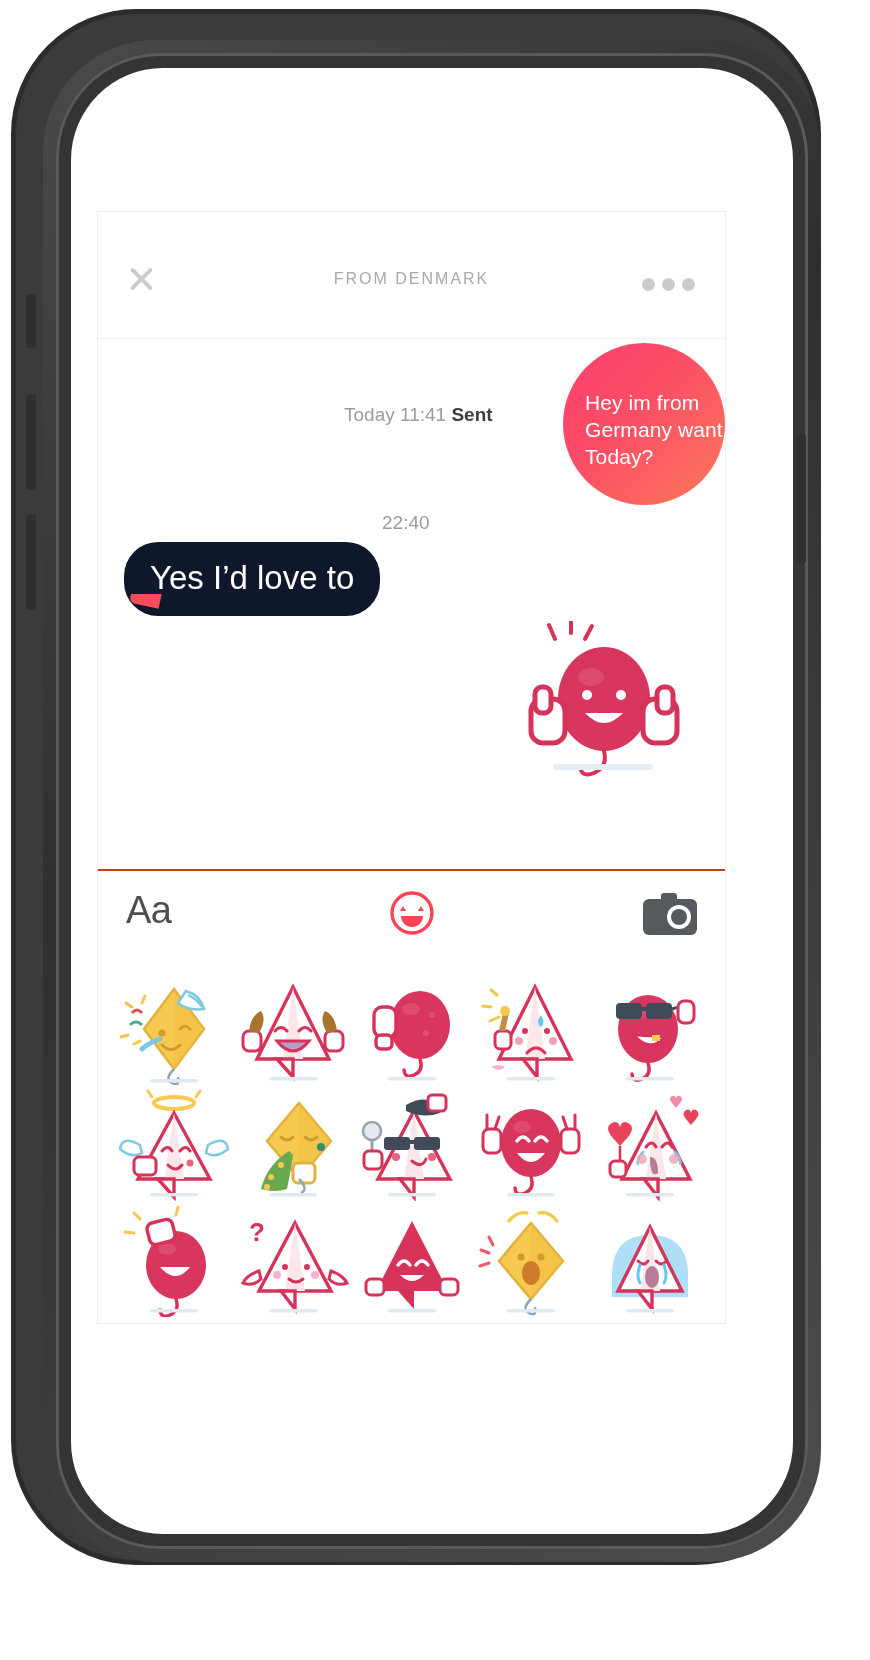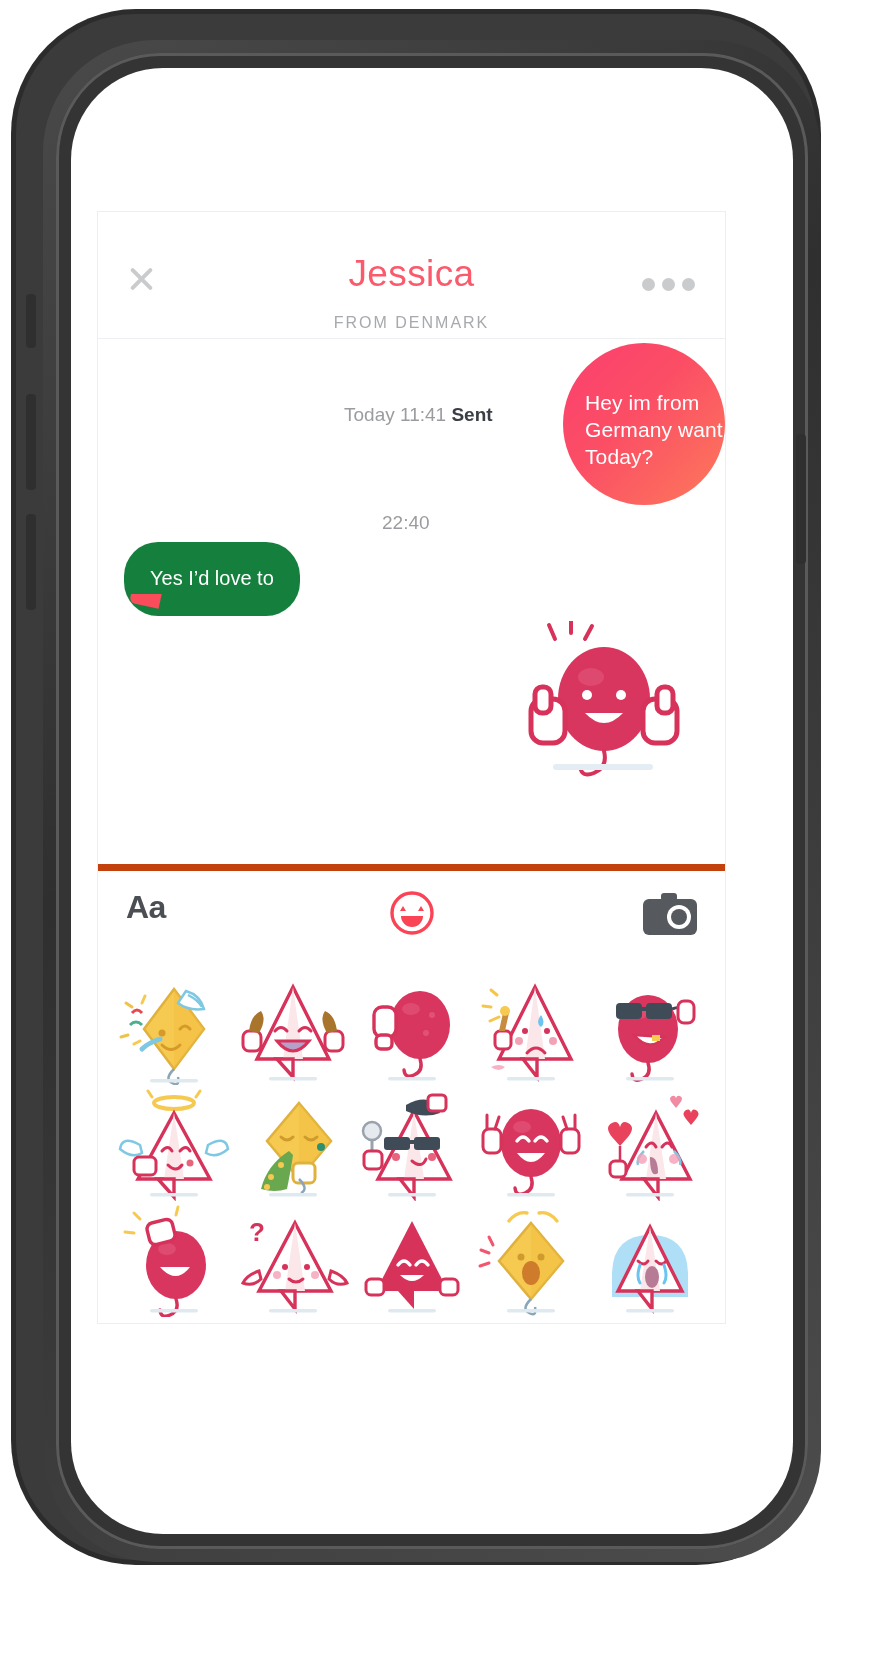--- a/index.html
+++ b/index.html
@@ -91,21 +91,21 @@
     display: flex; gap: 7px; cursor: pointer;
   }
   .more-icon i {
     display:block; width: 13px; height: 13px; border-radius: 50%;
     background: #c9cbcd;
   }
 
   
   .messages {
     position: relative; height: 532px; background: #fff;
-    border-bottom: 7px solid #c2410c;
+    border-bottom: 2px solid #c2410c;
     overflow: hidden;
   }
 
   .meta-line {
     position: absolute; font-size: 19px; color: #9a9ca0;
   }
   .meta-line b { color: #3b3e44; font-weight: 700; }
 
   .meta-sent  { left: 246px; top: 65px; }
   .meta-time2 { left: 284px; top: 173px; }
@@ -114,23 +114,23 @@
     position: absolute; right: 0px; top: 4px;
     width: 162px; height: 162px; border-radius: 50%;
     background: linear-gradient(135deg,#fb3f6e 0%, #fb4f65 45%, #fd7a5a 100%);
     color: #fff; font-size: 21px; line-height: 27px;
     padding: 46px 0 0 22px;
     letter-spacing: 0.1px;
   }
 
   .bubble-in {
     position: absolute; left: 26px; top: 203px;
-    background: #15803d;
+    background: #0f172a;
     color: #fff;
-    font-size: 20px; line-height: 32px;
+    font-size: 33px; line-height: 32px;
     padding: 20px 26px 22px 26px;
     border-radius: 34px;
   }
   .bubble-in .tail {
     position: absolute; left: 6px; bottom: -4px;
     width: 34px; height: 26px; overflow: hidden;
   }
   .bubble-in .tail:before {
     content: ""; position: absolute; left: 2px; top: -18px;
     width: 30px; height: 30px; background: #fb4c5c;
@@ -144,21 +144,21 @@
     width: 180px; height: 180px;
   }
 
   
   .tool-bar {
     position: relative; height: 86px;
     display: flex; align-items: center;
   }
   .tool-aa {
     position: absolute; left: 28px; top: 18px;
-    font-size: 32px; font-weight: 700; color: #4b4e53; letter-spacing: -0.5px;
+    font-size: 38px; font-weight: 400; color: #4b4e53; letter-spacing: -0.5px;
     cursor: pointer;
   }
   .tool-emoji {
     position: absolute; left: 50%; transform: translateX(-50%); top: 18px;
     width: 48px; height: 48px; cursor: pointer;
   }
   .tool-camera {
     position: absolute; right: 28px; top: 22px;
     width: 54px; height: 42px; cursor: pointer;
   }
@@ -196,21 +196,20 @@
     <div class="btn-side btn-power"></div>
 
     <div class="phone-screen"></div>
   </div>
 
   <div class="app-card">
 
     <div class="chat-header">
       <div class="close-icon"></div>
       <div class="header-titles">
-        <div class="chat-name">Jessica</div>
         <div class="chat-sub">FROM DENMARK</div>
       </div>
       <div class="more-icon">
         <i></i>
         <i></i>
         <i></i>
       </div>
     </div>
 
     <div class="messages">

